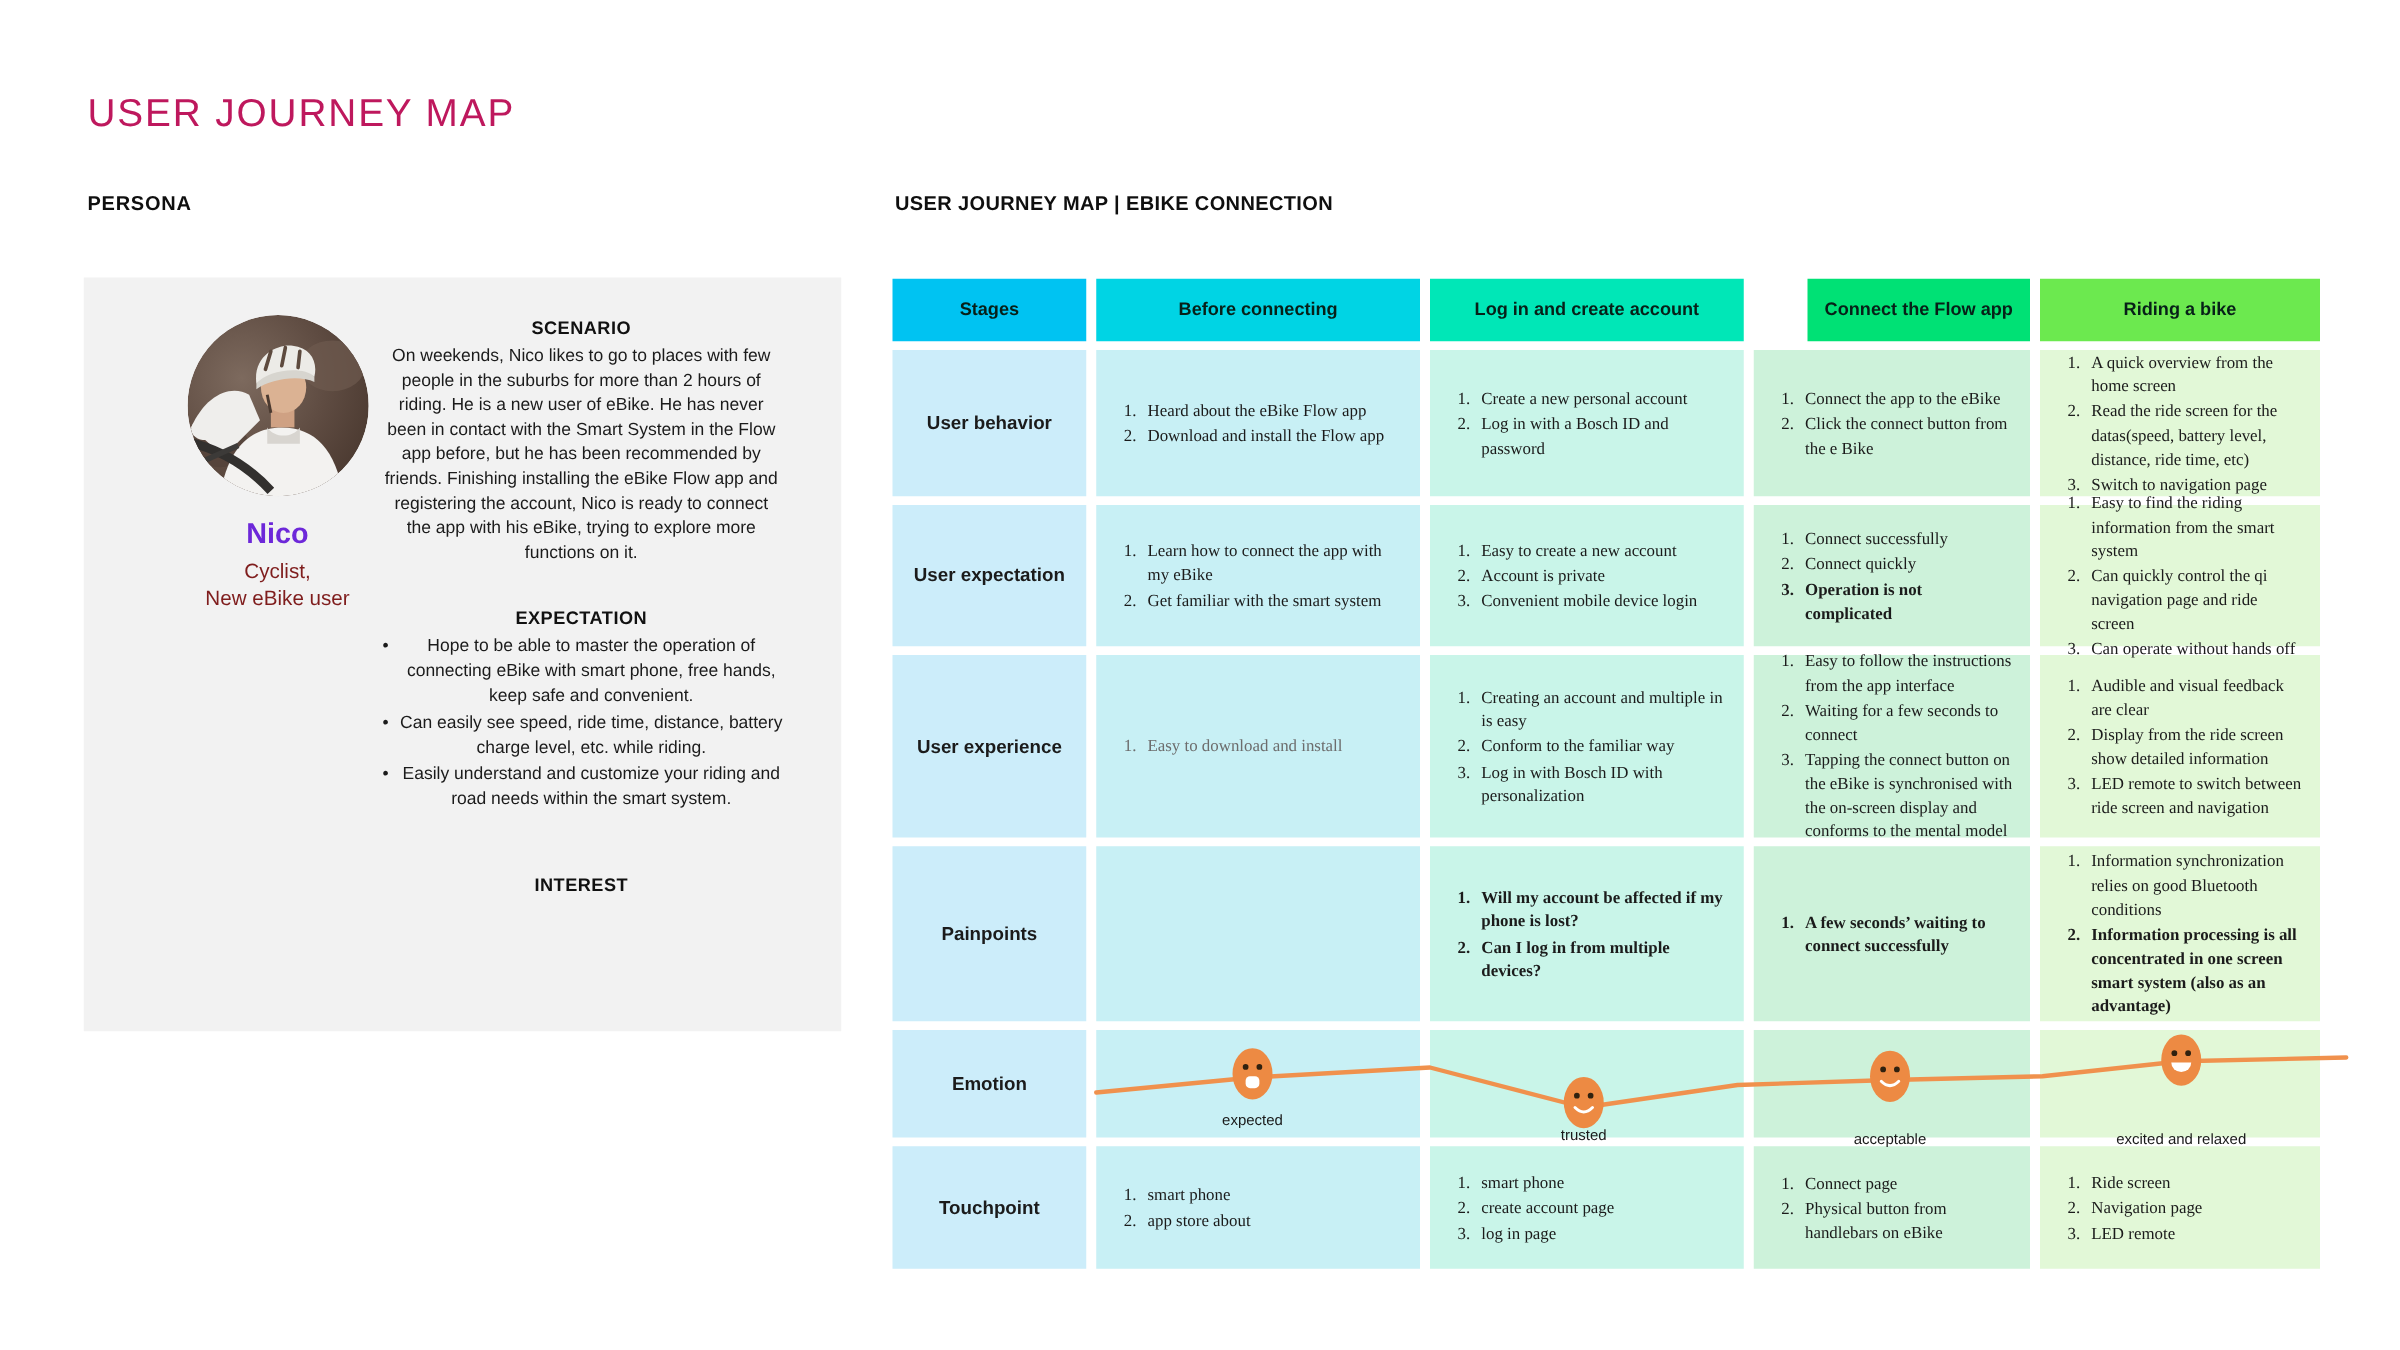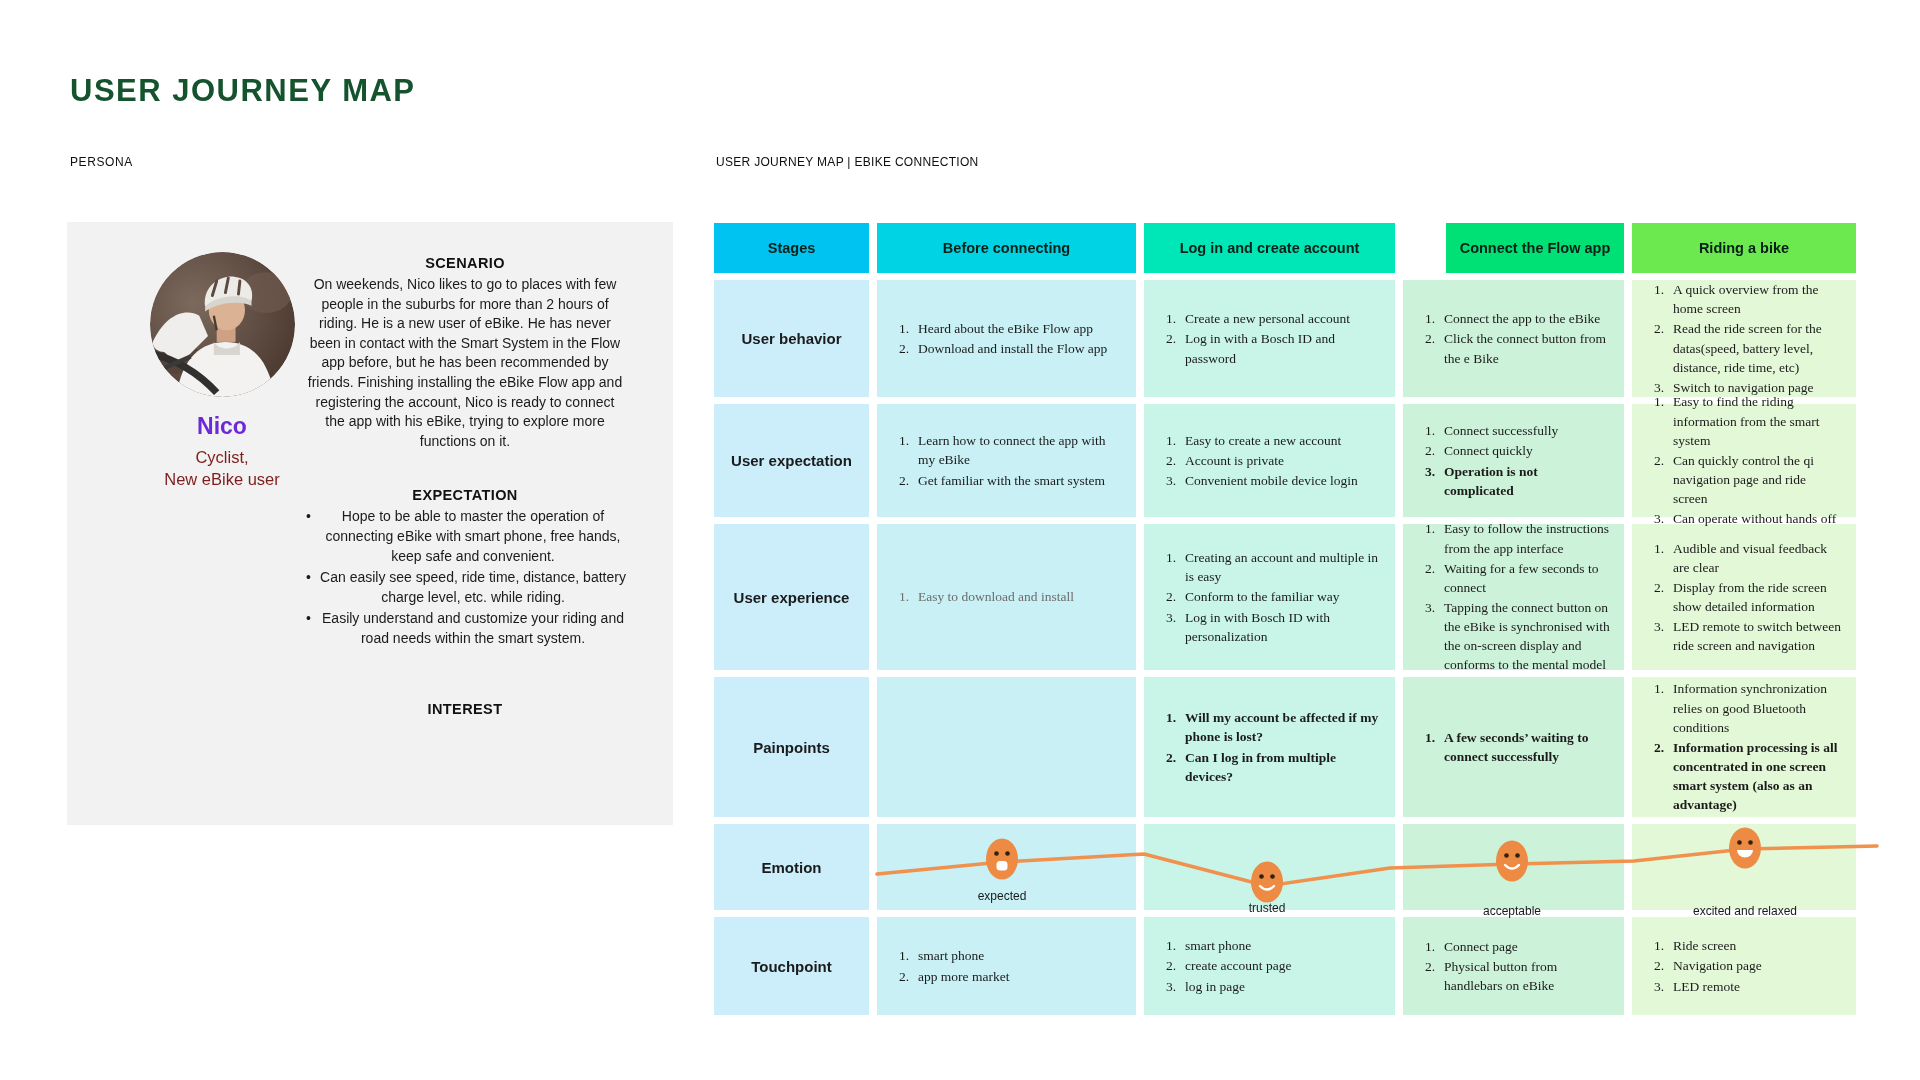--- a/index.html
+++ b/index.html
@@ -1,21 +1,21 @@
 <!DOCTYPE html>
 <html style="--h0: #00c3f2; --h1: #00d4e4; --h2: #00e7b7; --h3: #00e175; --h4: #6ce94f; --l0: #ccedfa; --l1: #c8f0f5; --l2: #c9f5e9; --l3: #cdf2da; --l4: #e2f8d7; --card: #f2f2f2; --ink: #1b1b1b; --muted: #6d6d6d; --accent: #ed8a43; --line: #f0914d;"><head>
 <meta charset="utf-8">
 <style>
   html,body{margin:0;padding:0;background:#fff;}
   body{width:1920px;height:1080px;position:relative;overflow:hidden;
        font-family:"Liberation Sans",sans-serif;color:var(--ink,#1b1b1b);}
 
-  .page-title{position:absolute;left:70px;top:52px;font-size:31px;font-weight:bold;
-              letter-spacing:1.5px;color:#14532d;}
-  .section-title{position:absolute;font-size:12px;font-weight:normal;letter-spacing:.6px;color:#0f0f0f;}
+  .page-title{position:absolute;left:70px;top:52px;font-size:31px;font-weight:normal;
+              letter-spacing:1.5px;color:#be185d;}
+  .section-title{position:absolute;font-size:16px;font-weight:bold;letter-spacing:.6px;color:#0f0f0f;}
   #persona-label{left:70px;top:155px;}
   #journey-title{left:716px;top:155px;letter-spacing:.3px;}
 
   
   .persona-card{position:absolute;left:67px;top:222px;width:606px;height:603px;background:var(--card,#f2f2f2);}
   .persona-left{position:absolute;left:30px;top:30px;width:250px;text-align:center;}
   .avatar{width:145px;height:145px;border-radius:50%;overflow:hidden;margin:0 auto;display:block;}
   .persona-name{font-size:23px;font-weight:bold;margin-top:16px;color:#6d28d9;}
   .persona-role{font-size:16.5px;line-height:1.35;margin-top:6px;color:#7f1d1d;}
   .persona-right{position:absolute;left:237px;top:33px;width:322px;text-align:center;}
@@ -256,21 +256,21 @@
   <div class="cell body c2"></div>
   <div class="cell body c3"></div>
   <div class="cell body c4"></div>
 
   <div class="cell lab">
       <span>Touchpoint</span>
     </div>
   <div class="cell body c1">
       <ol>
         <li>smart phone</li>
-        <li>app more market</li>
+        <li>app store about</li>
       </ol>
     </div>
   <div class="cell body c2">
       <ol>
         <li>smart phone</li>
         <li>create account page</li>
         <li>log in page</li>
       </ol>
     </div>
   <div class="cell body c3">

